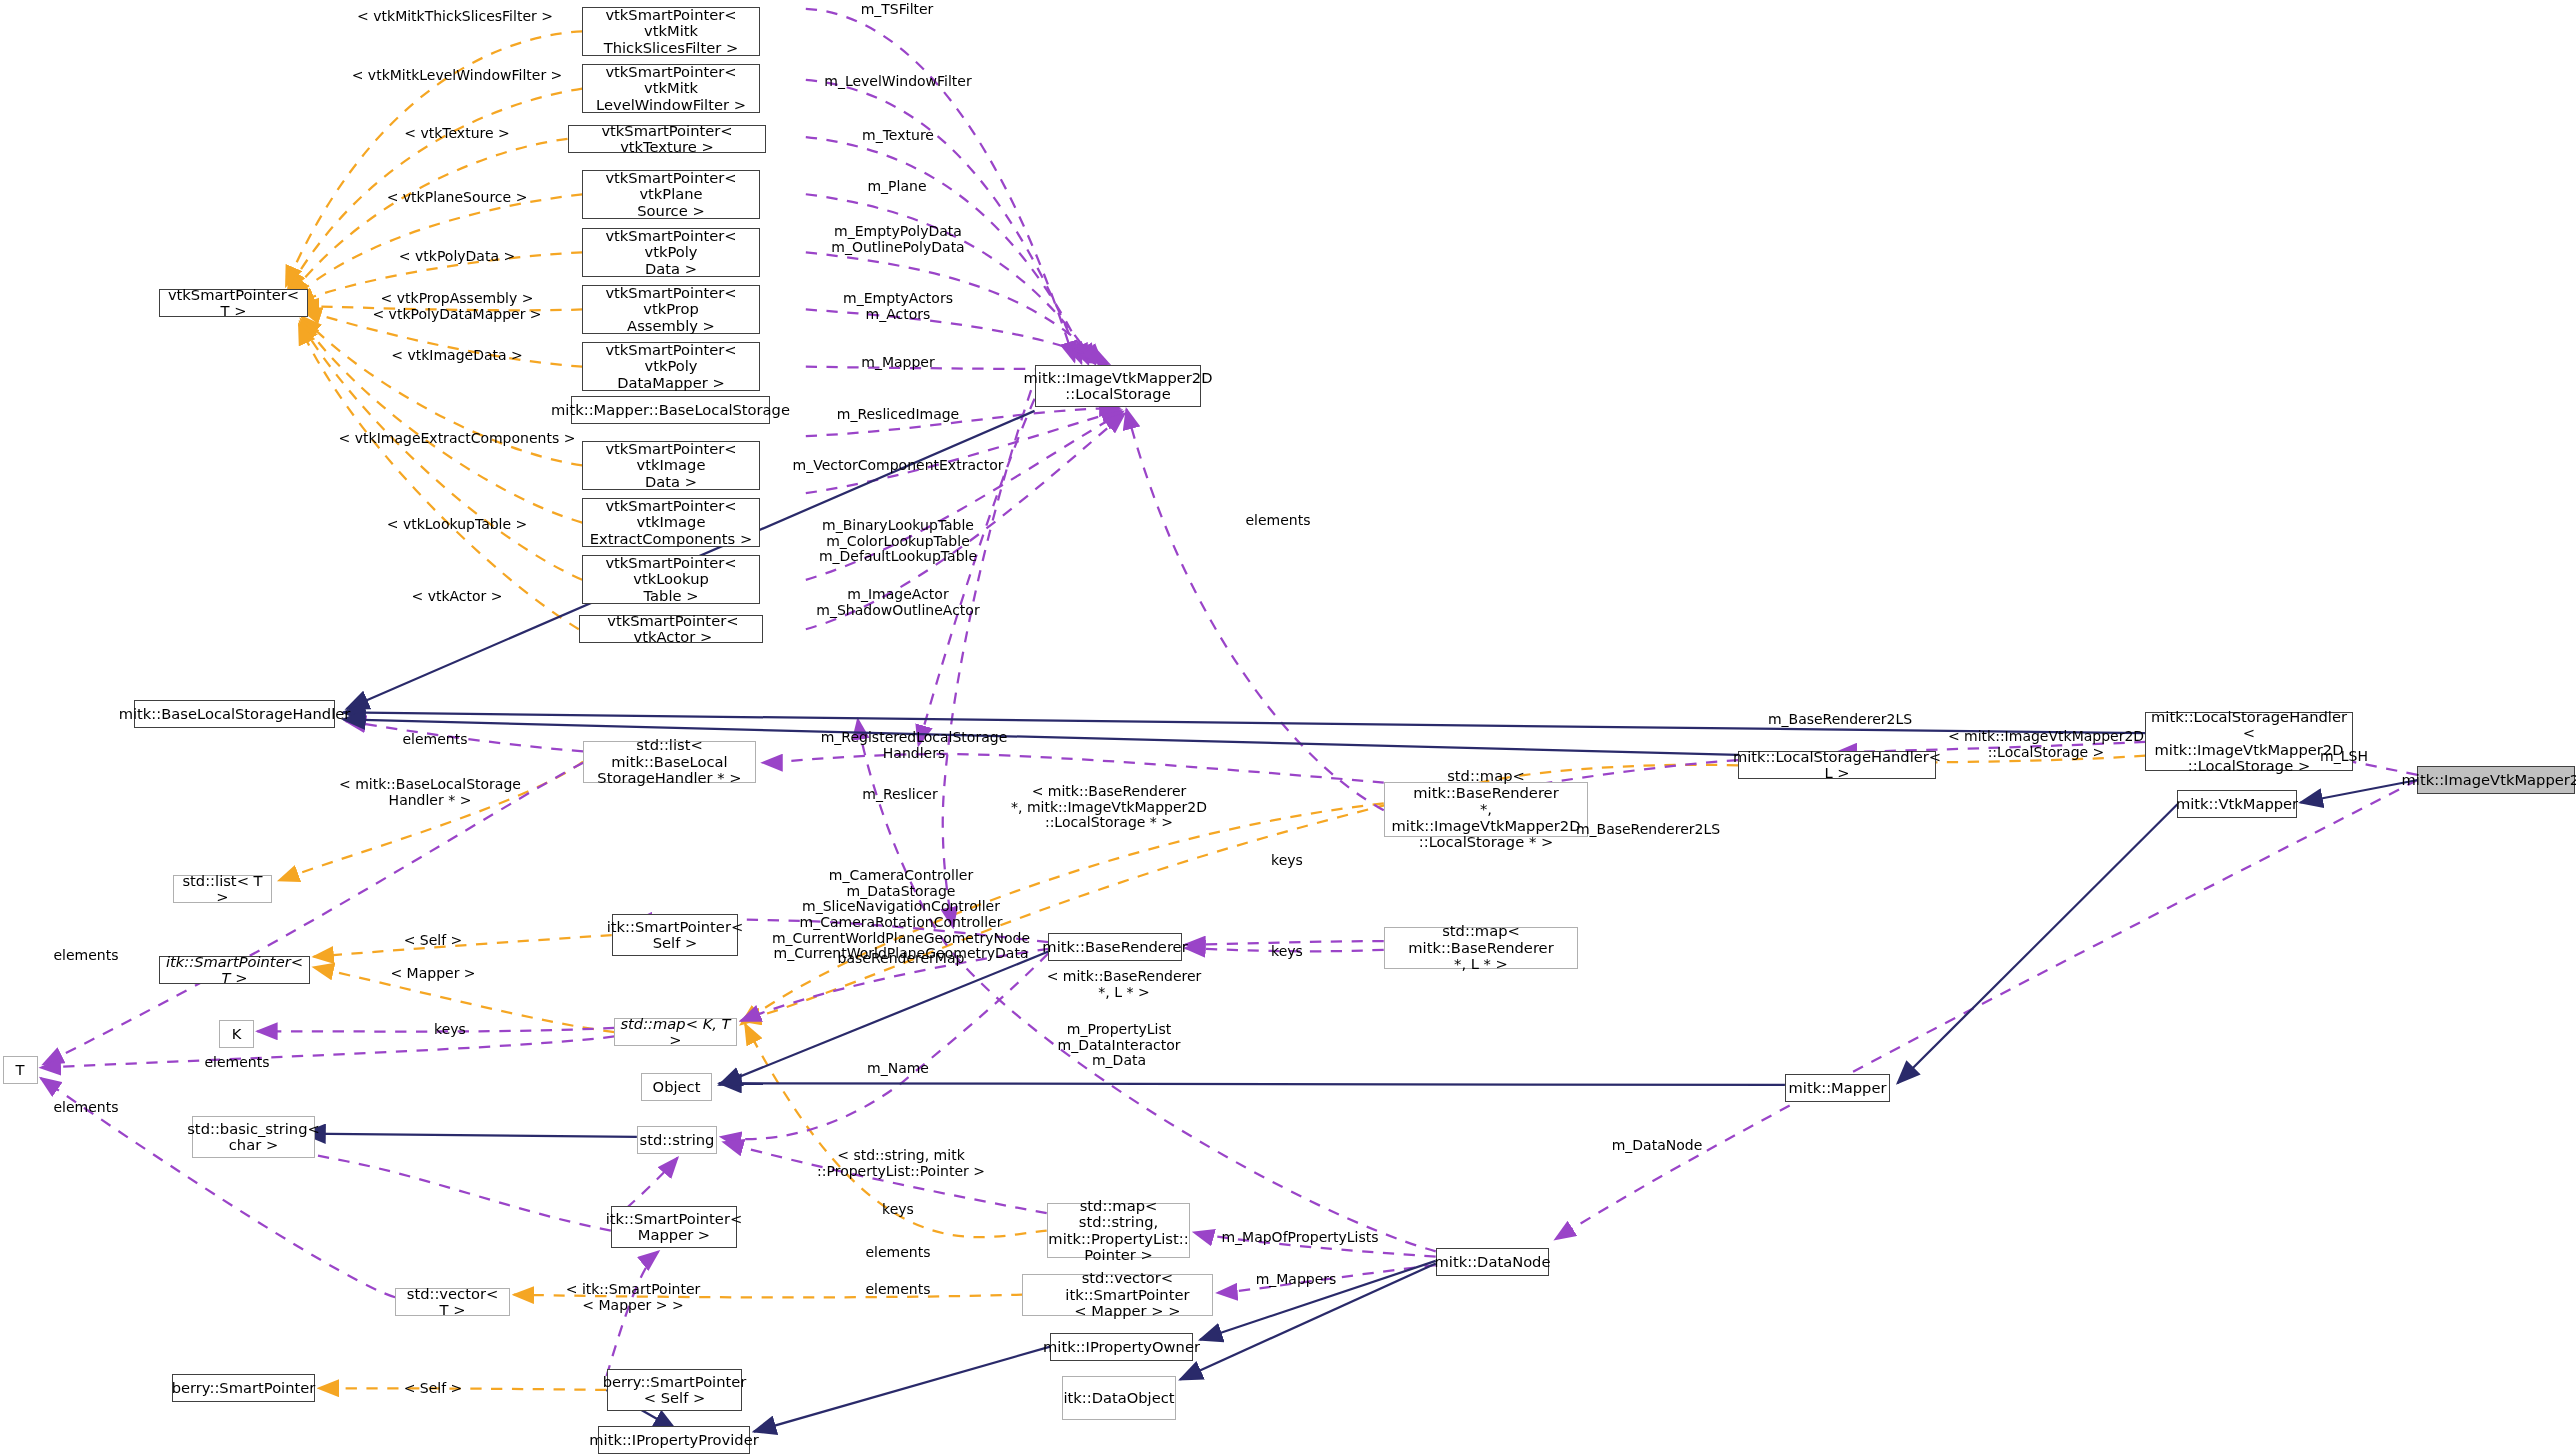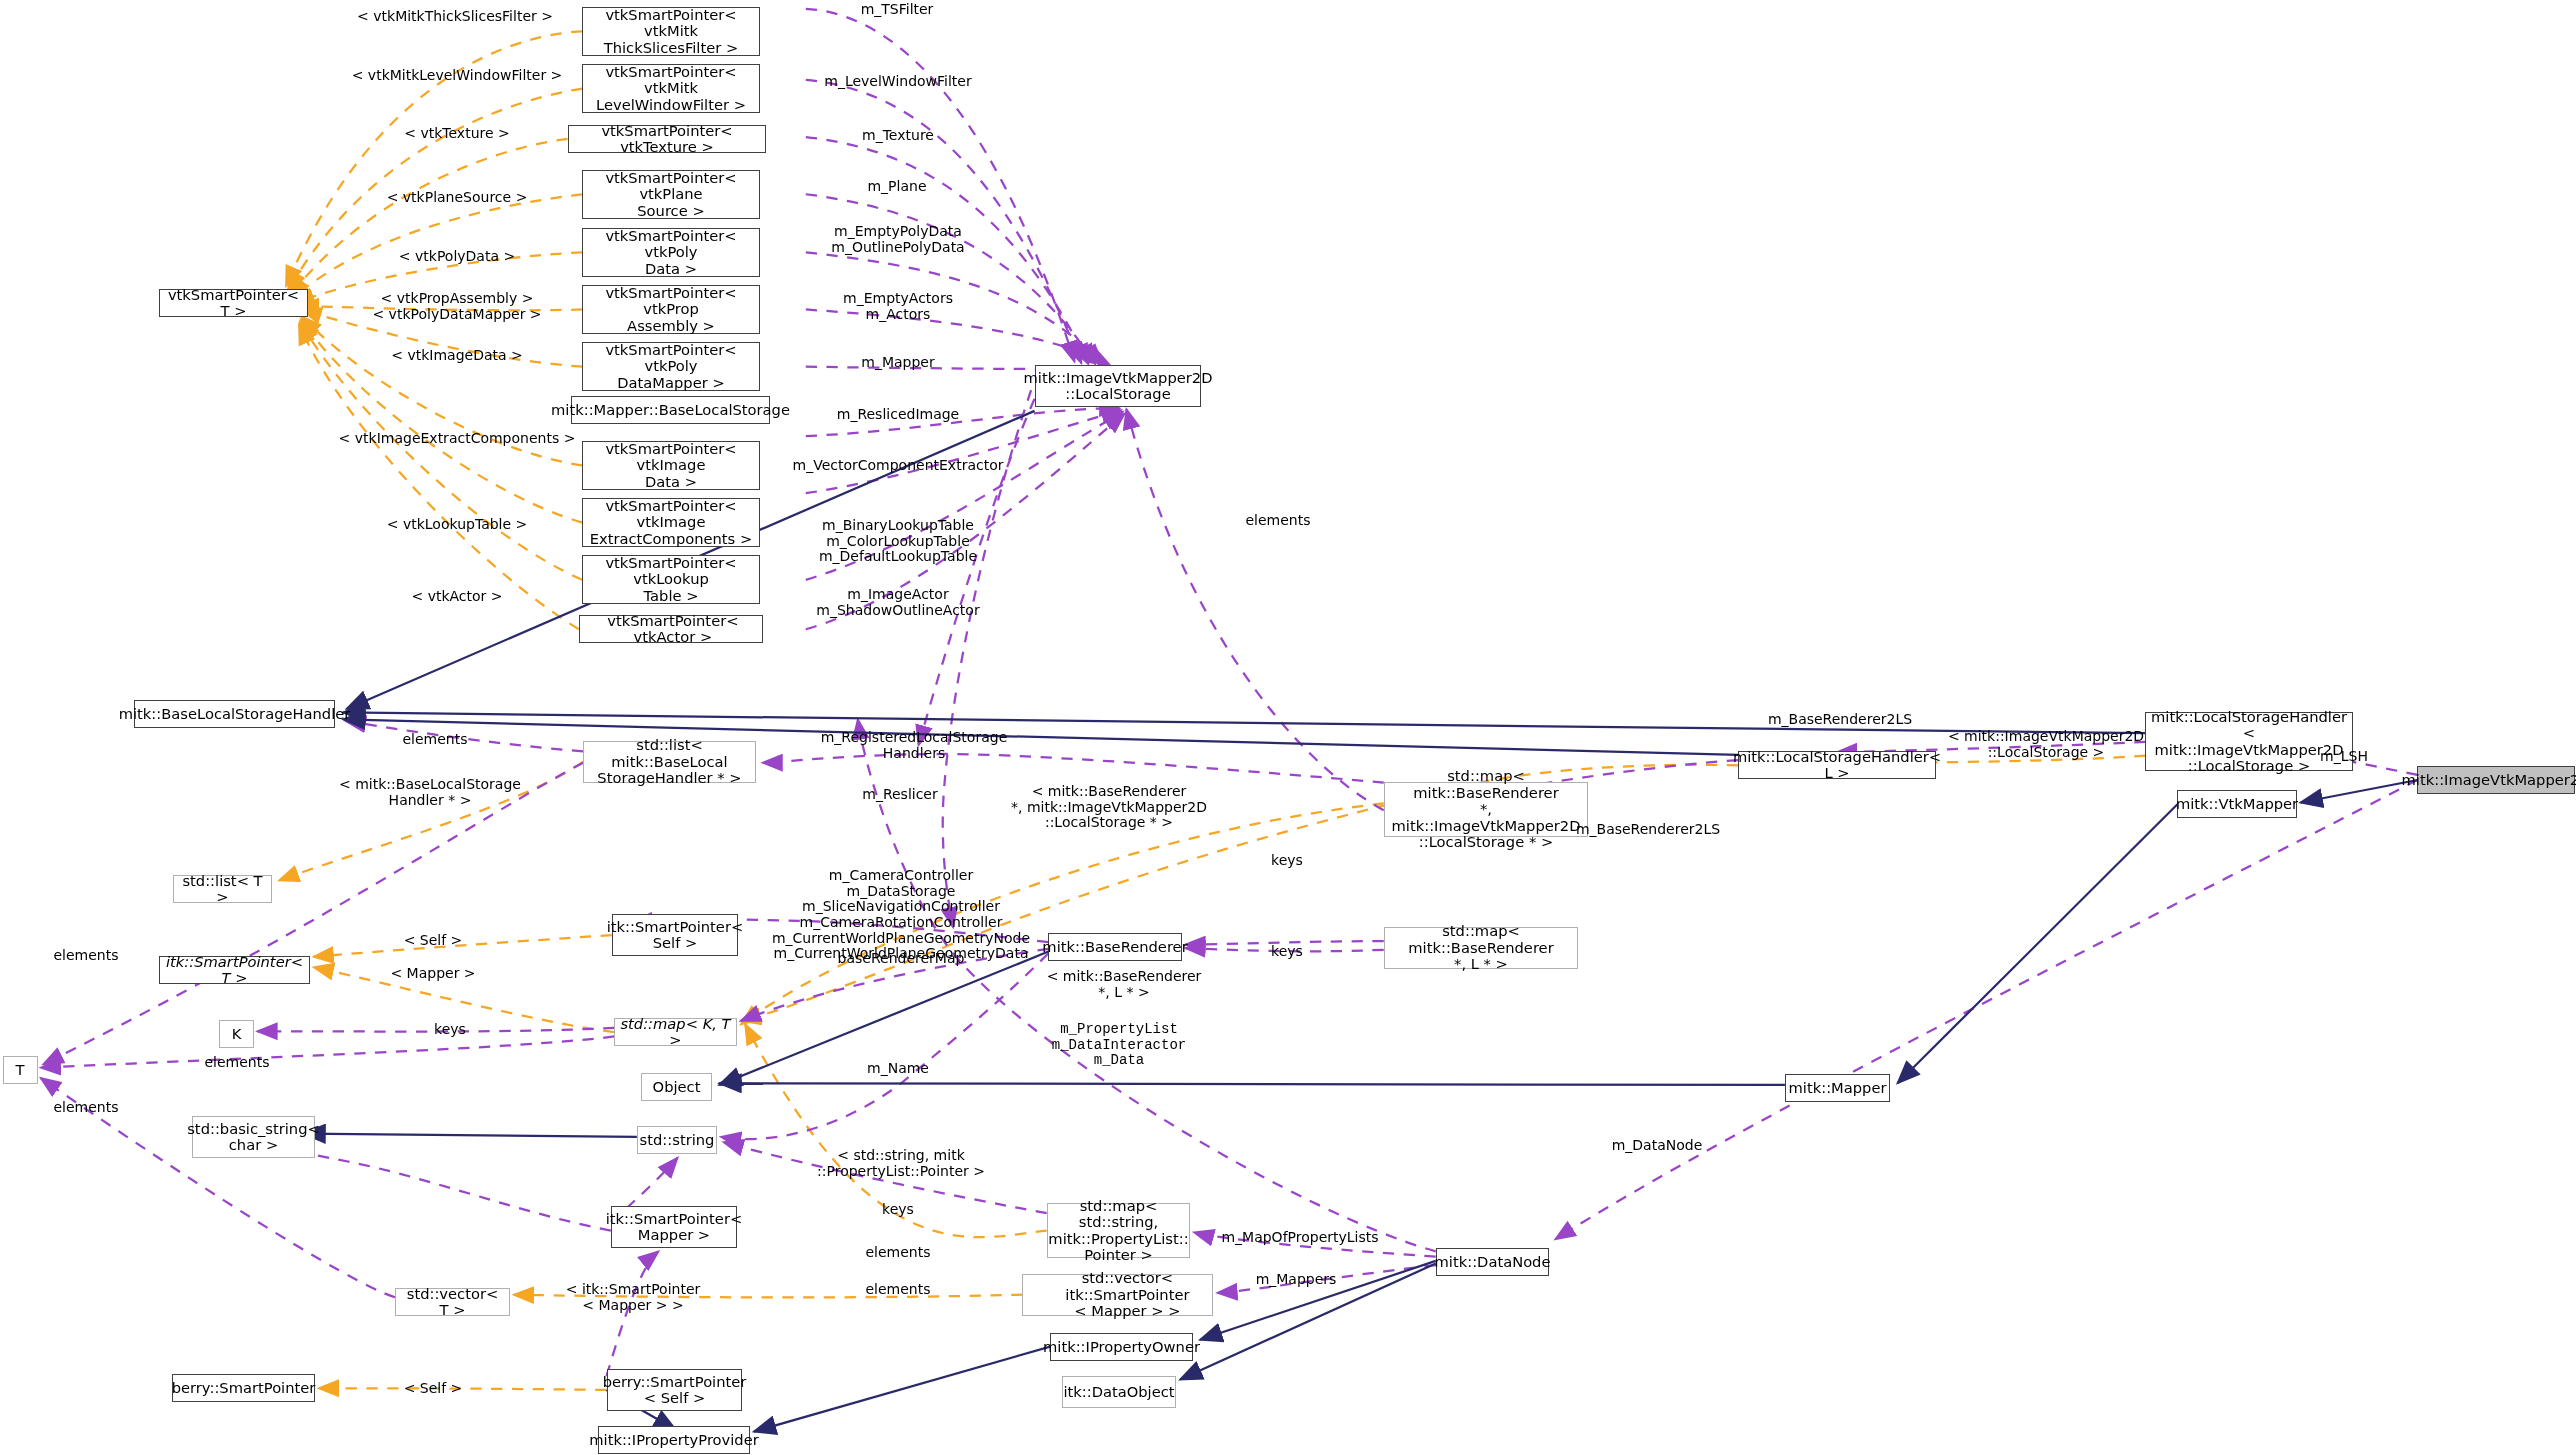--- a/index.html
+++ b/index.html
@@ -206,21 +206,21 @@
 mitk::PropertyList::
 Pointer &gt;</div>
       <div class="node soft" style="left: 395px; top: 1288px; width: 115px; height: 28px;">std::vector&lt; T &gt;</div>
       <div class="node soft" style="left: 1022px; top: 1274px; width: 191px; height: 42px; padding-left: 25px;">std::vector&lt; itk::SmartPointer
 &lt; Mapper &gt; &gt;</div>
       <div class="node hard" style="left: 1436px; top: 1248px; width: 113px; height: 28px;">mitk::DataNode</div>
       <div class="node hard" style="left: 1050px; top: 1333px; width: 143px; height: 28px;">mitk::IPropertyOwner</div>
       <div class="node hard" style="left: 172px; top: 1374px; width: 143px; height: 28px;">berry::SmartPointer</div>
       <div class="node hard" style="left: 607px; top: 1369px; width: 135px; height: 42px;">berry::SmartPointer
 &lt; Self &gt;</div>
-      <div class="node soft" style="left: 1062px; top: 1376px; width: 114px; height: 32px;">itk::DataObject</div>
+      <div class="node soft" style="left: 1062px; top: 1376px; width: 114px; height: 44px;">itk::DataObject</div>
       <div class="node hard" style="left: 598px; top: 1426px; width: 152px; height: 28px;">mitk::IPropertyProvider</div>
     </div>
   <div id="labels-layer">
       <div class="elabel" style="left: 455px; top: 8.7px;">&lt; vtkMitkThickSlicesFilter &gt;</div>
       <div class="elabel" style="left: 897px; top: 1.7px;">m_TSFilter</div>
       <div class="elabel" style="left: 457px; top: 68px; text-align: center;">&lt; vtkMitkLevelWindowFilter &gt;</div>
       <div class="elabel" style="left: 898px; top: 74px;">m_LevelWindowFilter</div>
       <div class="elabel" style="left: 457px; top: 126px;">&lt; vtkTexture &gt;</div>
       <div class="elabel" style="left: 898px; top: 128px;">m_Texture</div>
       <div class="elabel" style="left: 457px; top: 190px;">&lt; vtkPlaneSource &gt;</div>
@@ -269,21 +269,21 @@
       <div class="elabel" style="left: 86px; top: 1100px;">elements</div>
       <div class="elabel" style="left: 901px; top: 868px;">m_CameraController
 m_DataStorage
 m_SliceNavigationController
 m_CameraRotationController
 m_CurrentWorldPlaneGeometryNode
 m_CurrentWorldPlaneGeometryData</div>
       <div class="elabel" style="left: 901px; top: 951px;">baseRendererMap</div>
       <div class="elabel" style="left: 1124px; top: 969px;">&lt; mitk::BaseRenderer
 *, L * &gt;</div>
-      <div class="elabel" style="left: 1119px; top: 1022px; font-family: Liberation Mono, monospace;">m_PropertyList
+      <div class="elabel" style="left: 1119px; top: 1022px;">m_PropertyList
 m_DataInteractor
 m_Data</div>
       <div class="elabel" style="left: 898px; top: 1061px;">m_Name</div>
       <div class="elabel" style="left: 901px; top: 1148px;">&lt; std::string, mitk
 ::PropertyList::Pointer &gt;</div>
       <div class="elabel" style="left: 1657px; top: 1138px;">m_DataNode</div>
       <div class="elabel" style="left: 898px; top: 1202px;">keys</div>
       <div class="elabel" style="left: 1300px; top: 1230px;">m_MapOfPropertyLists</div>
       <div class="elabel" style="left: 898px; top: 1245px;">elements</div>
       <div class="elabel" style="left: 1296px; top: 1272px;">m_Mappers</div>

